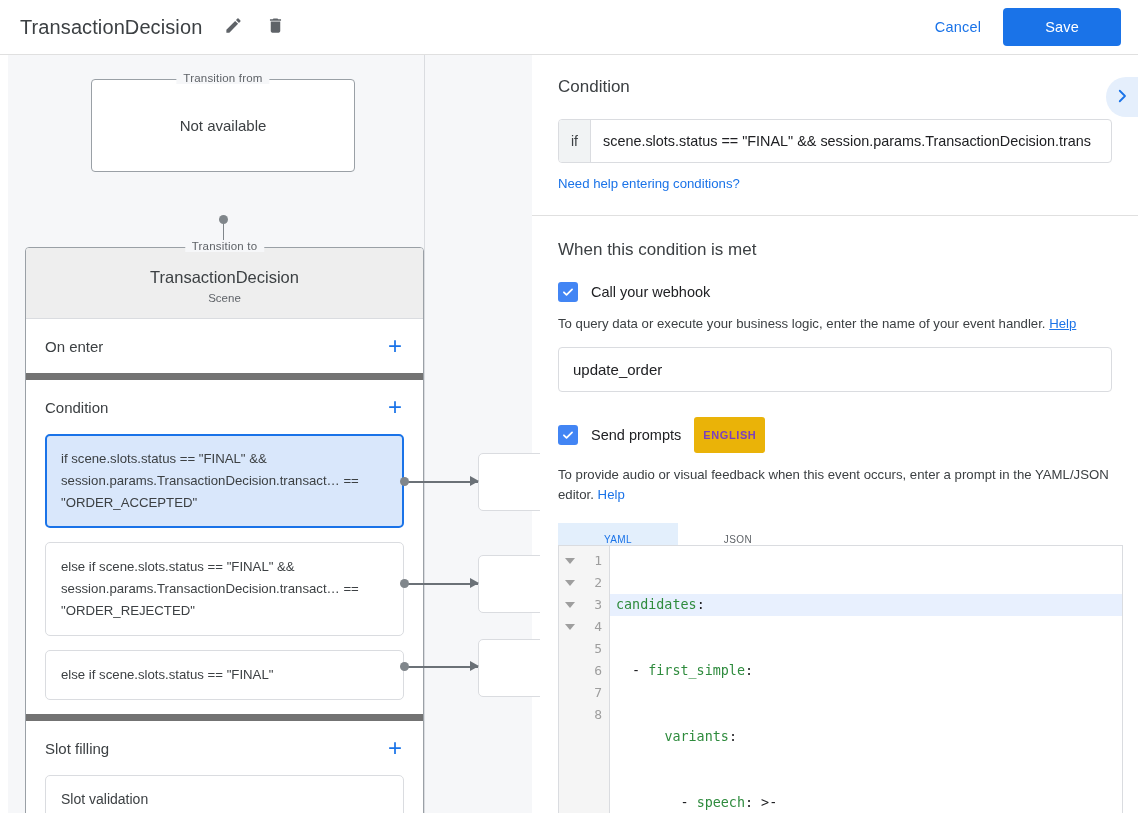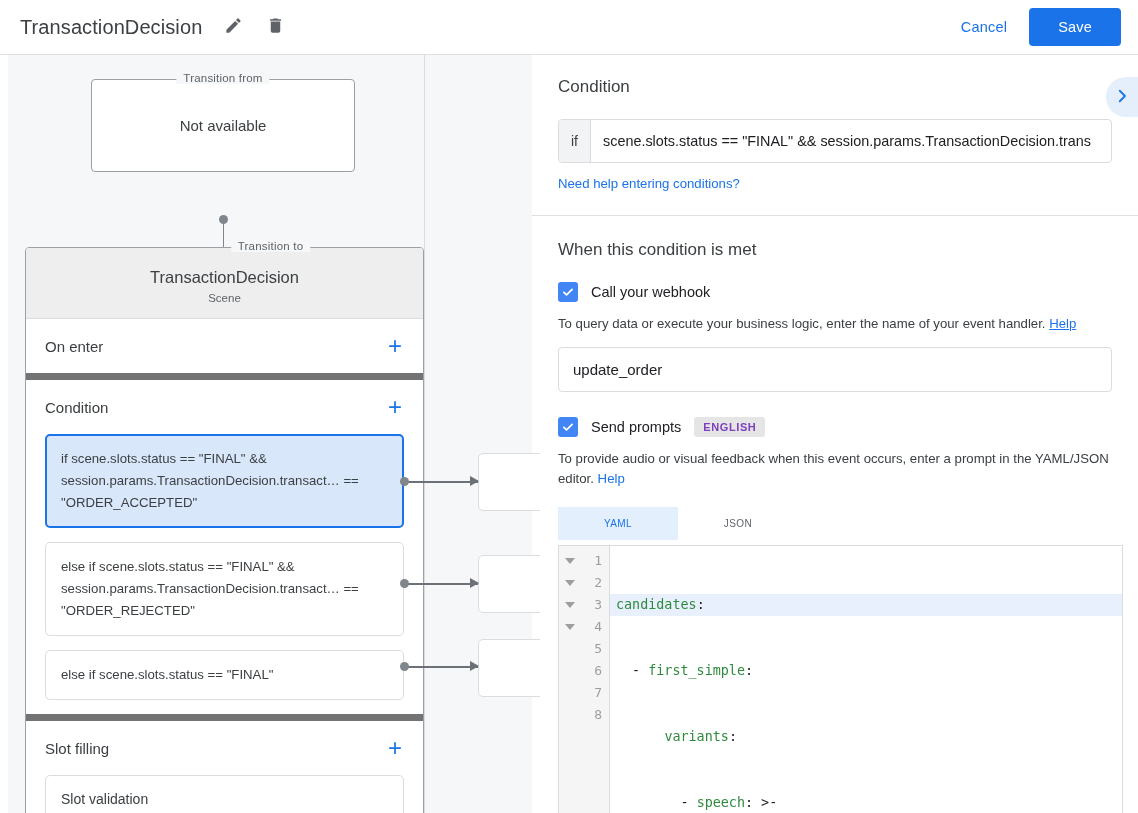--- a/index.html
+++ b/index.html
@@ -32,21 +32,21 @@
   }
   .btn-cancel {
     background: none; border: none; color: #1a73e8;
     font-size: 14.5px; font-weight: 500; font-family: inherit;
     padding: 9px 12px; border-radius: 4px; cursor: pointer;
     letter-spacing: .2px;
   }
   .btn-save {
     background: #1a73e8; border: none; color: #fff;
     font-size: 14.5px; font-weight: 500; font-family: inherit;
-    padding: 11px 29px; border-radius: 4px; cursor: pointer;
+    padding: 11px 42px; border-radius: 4px; cursor: pointer;
     letter-spacing: .2px;
   }
 
   
   .canvas {
     position: absolute; left: 8px; top: 55px; width: 532px; height: 758px;
     background: #f6f7f9; overflow: hidden;
   }
   .fieldset {
     position: absolute; border: 1px solid #9aa0a6; border-radius: 4px;
@@ -76,21 +76,21 @@
     position: absolute; width: 0; height: 0;
     border-left: 5.5px solid transparent; border-right: 5.5px solid transparent;
     border-top: 9px solid #80868b;
   }
 
   
   .node-to {
     position: absolute; left: 17px; top: 192px; width: 399px;
     border: 1px solid #9aa0a6; border-radius: 4px; background: #fff;
   }
-  .node-to > .legend { left: 50%; transform: translateX(-50%); top: -8px; position: absolute; margin-left: 46px; }
+  .node-to > .legend { left: 50%; transform: translateX(-50%); top: -8px; position: absolute; }
   .node-to-head {
     background: #eeeeee; border-radius: 3px 3px 0 0;
     padding: 20px 0 14px; text-align: center;
     border-bottom: 1px solid #dadce0;
   }
   .node-to-title { font-size: 16.5px; color: #3c4043; }
   .node-to-sub { font-size: 11.5px; color: #5f6368; margin-top: 5px; }
 
   .section {
     border-bottom: 7px solid #737373; padding: 0 19px 0 19px;
@@ -184,22 +184,22 @@
 
   .panel-sec.met { padding-top: 24px; }
   .cb-row { display: flex; align-items: center; gap: 13px; margin-top: 22px; }
   .checkbox {
     width: 20px; height: 20px; border-radius: 3px; background: #4285f4;
     display: flex; align-items: center; justify-content: center; flex: none;
     cursor: pointer;
   }
   .cb-label { font-size: 14.5px; color: #202124; font-weight: 400; }
   .badge {
-    background: #e5e5e5; color: #7b3fbf; font-size: 11px; font-weight: 700;
-    letter-spacing: .6px; padding: 4px 9px; border-radius: 3px;
+    background: #eab308; color: #7b3fbf; font-size: 11px; font-weight: 700;
+    letter-spacing: .6px; padding: 12px 9px; border-radius: 3px;
   }
   .desc {
     font-size: 13.2px; color: #3c4043; margin-top: 12px; line-height: 20px;
   }
   .text-input {
     margin-top: 13px; width: 100%; border: 1px solid #dadce0; border-radius: 4px;
     padding: 13px 14px; font-family: inherit; font-size: 15px; color: #202124;
     outline: none; background: #fff;
   }
 

